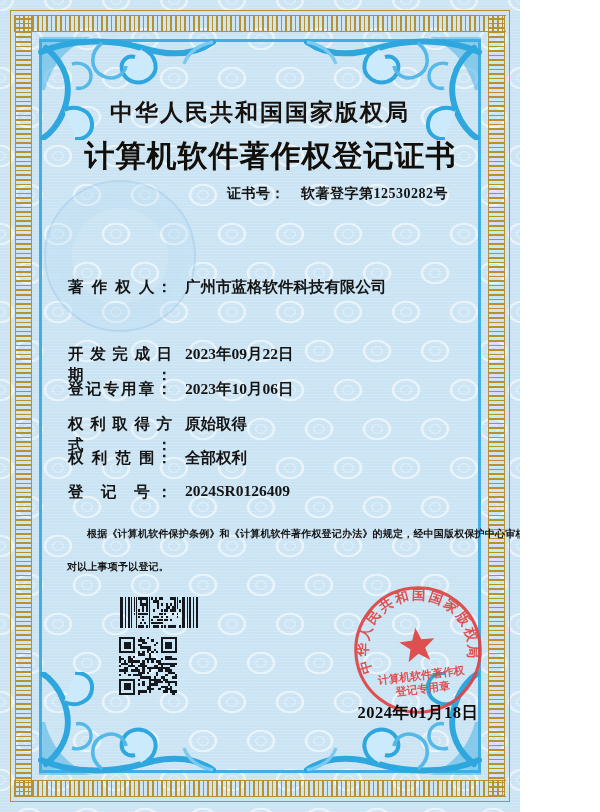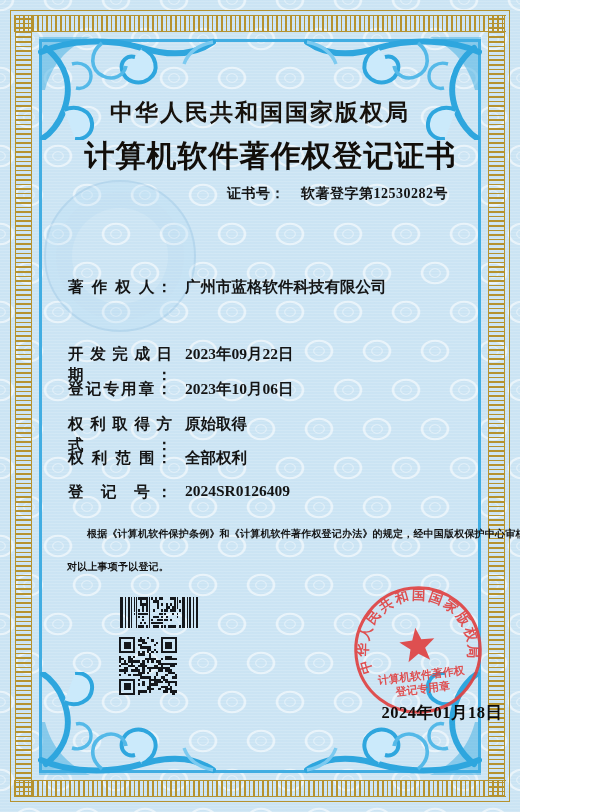--- a/index.html
+++ b/index.html
@@ -79,21 +79,21 @@
   .barcode { position:absolute; left:120px; top:597px; width:88px; height:31px; }
   .qrcode  { position:absolute; left:119px; top:637px; width:58px; height:58px; }
   .barcode svg, .qrcode svg { width:100%; height:100%; display:block; }
 
   .seal {
     position:absolute; left:350px; top:582px; width:136px; height:136px;
     opacity:.92; transform:rotate(-7deg);
   }
   .issue-date {
     position:absolute; left:350px; top:702px; width:136px; text-align:center;
-    font-size:16.5px; font-weight:700; letter-spacing:.5px; color:#0e0c0a;margin-left:24px;
+    font-size:16.5px; font-weight:700; letter-spacing:.5px; color:#0e0c0a;
   }
 
   .defs { position:absolute; width:0; height:0; overflow:hidden; }
 </style>
 </head>
 <body>
 
 <svg class="defs" aria-hidden="true">
   <symbol id="flourish" viewBox="0 0 178 104">
     <path d="M1 1 L 52 1 C 28 12 13 30 7 54 L 1 54 Z" fill="#3fade2" opacity="0.5"></path>

